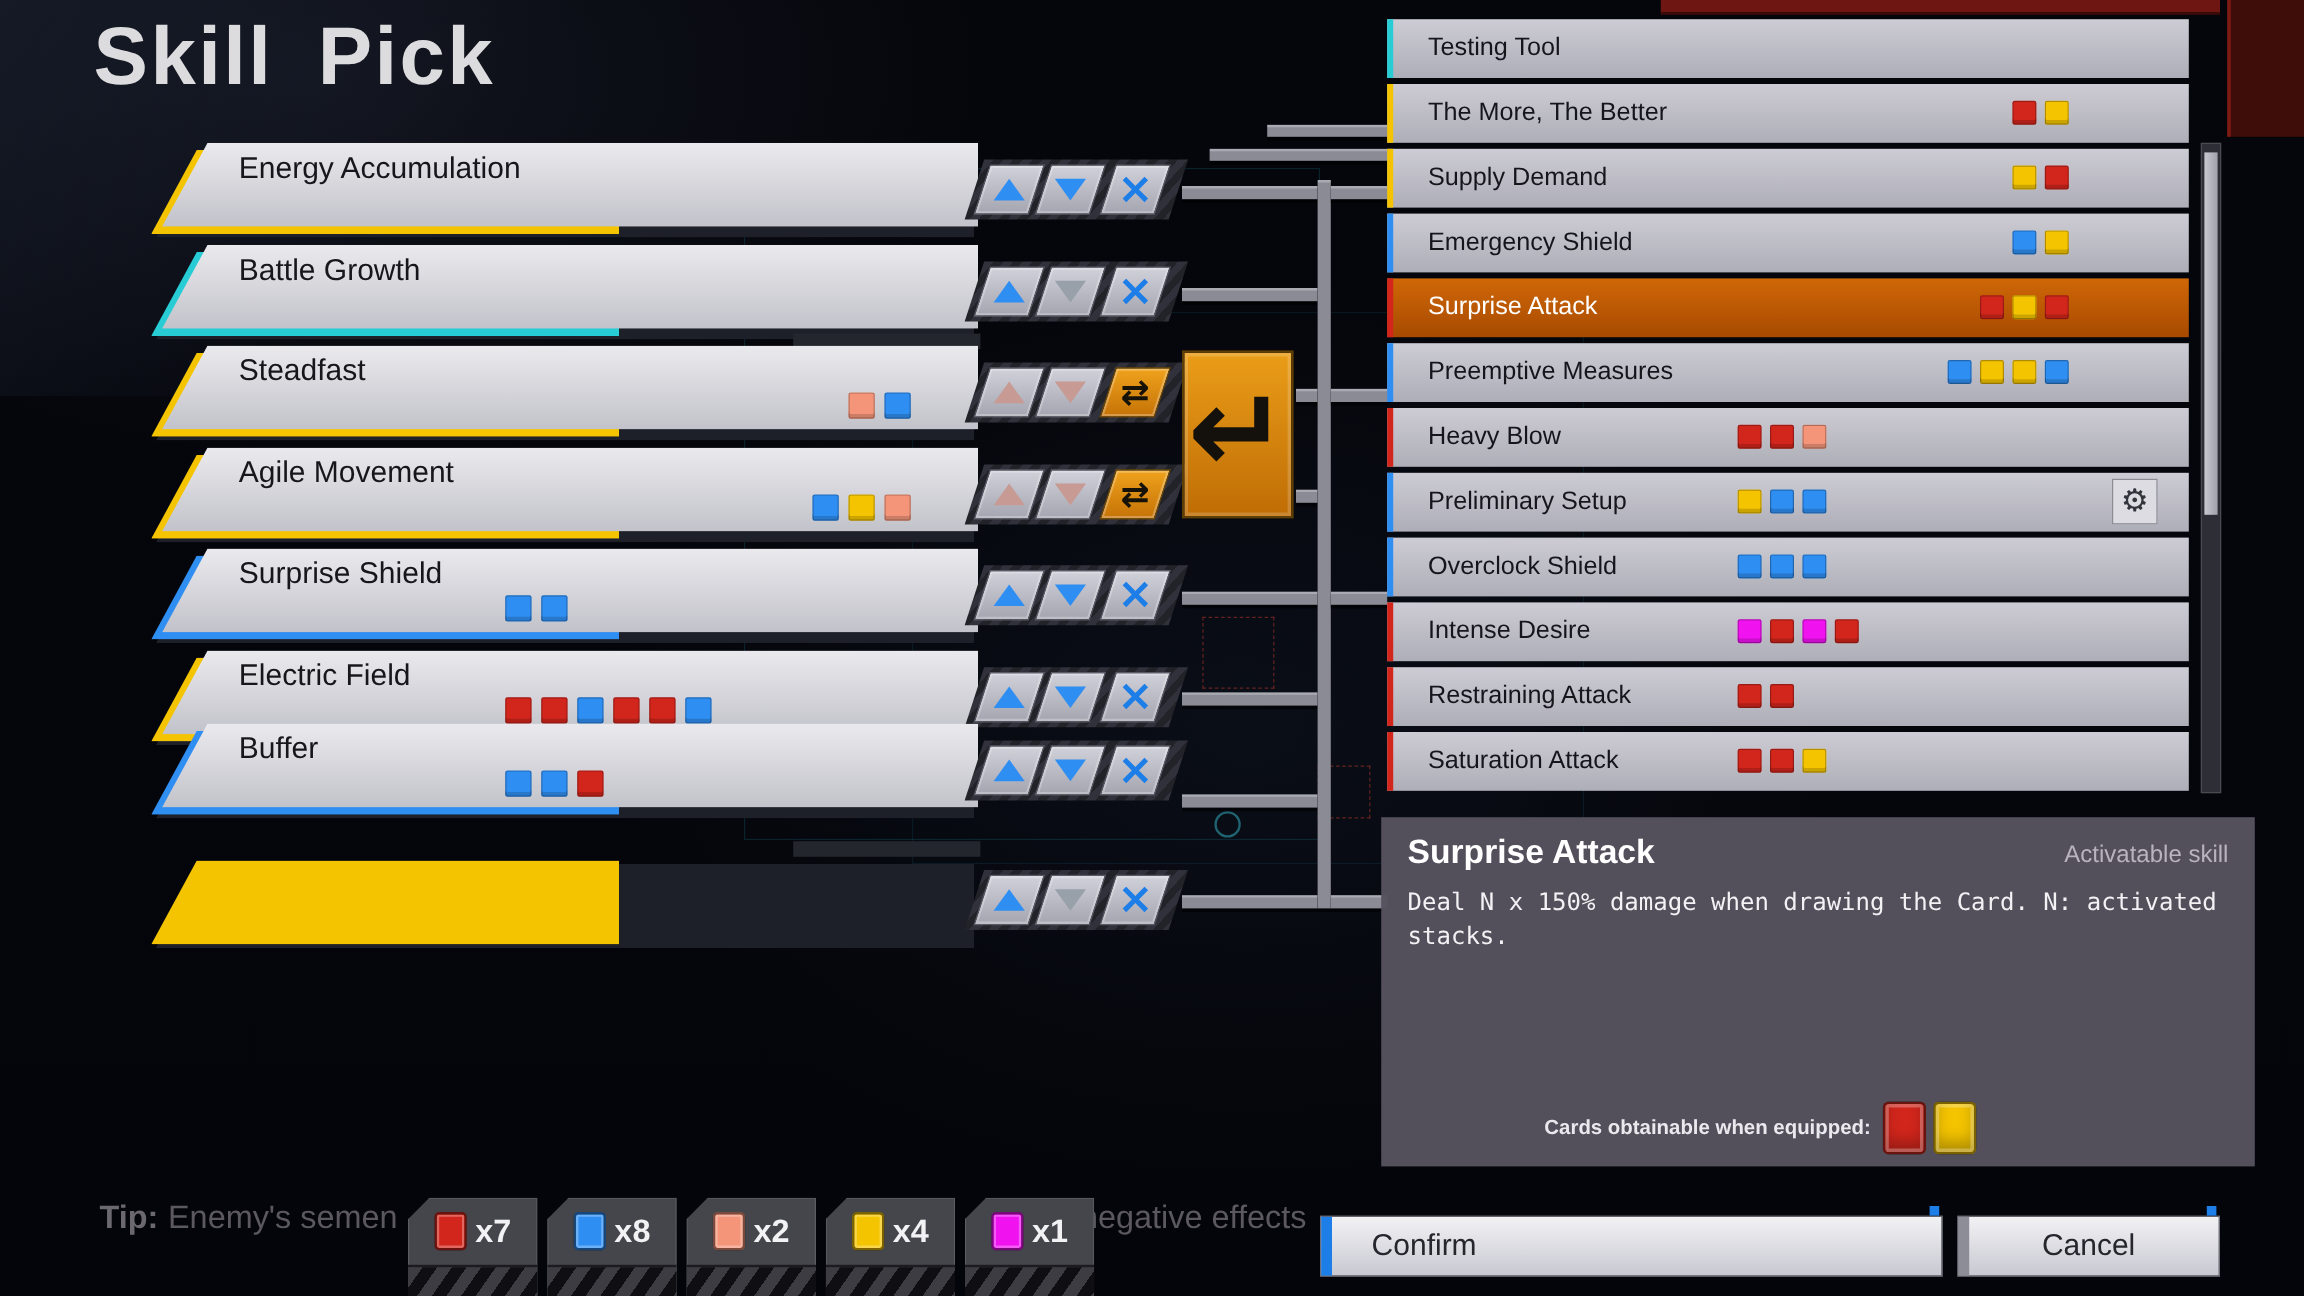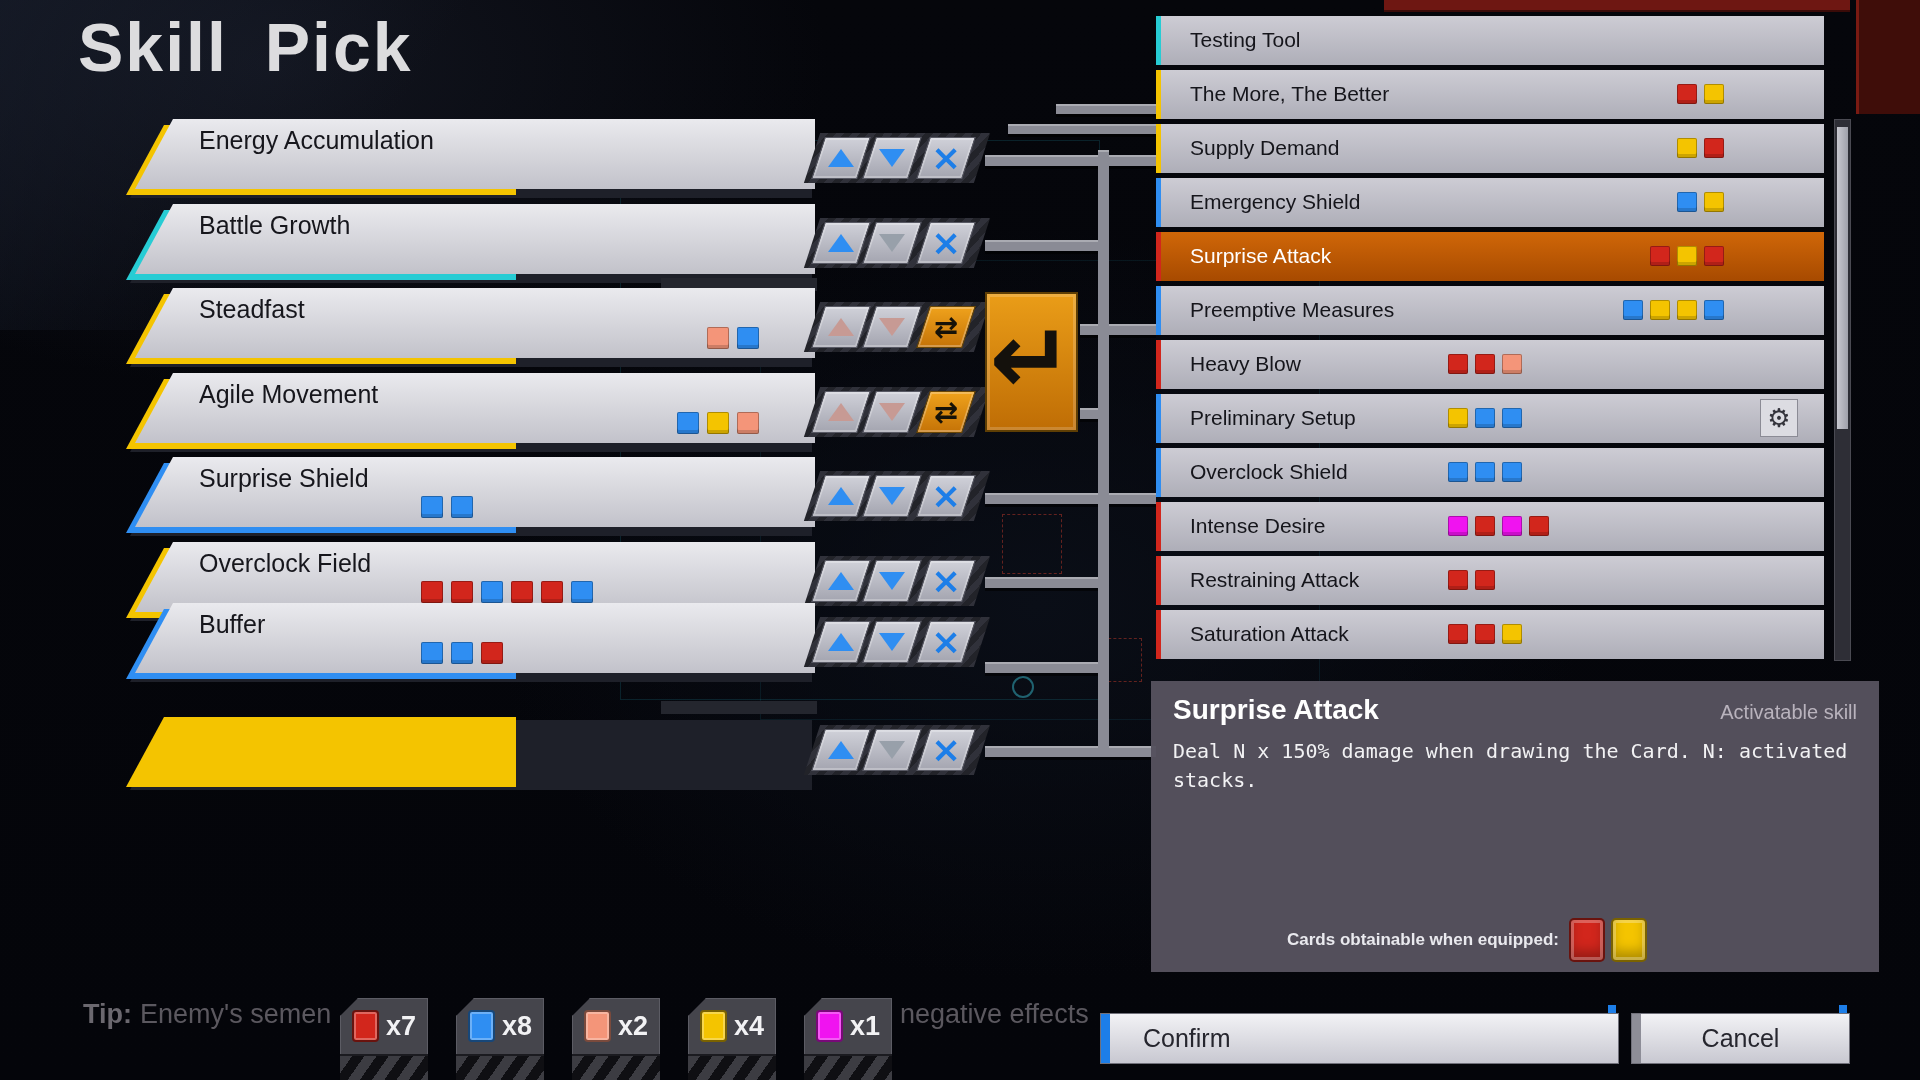--- a/index.html
+++ b/index.html
@@ -79,21 +79,21 @@
   #detail-cards-label { font-size:17px; font-weight:700; color:#e9e9ee; }
   #detail-card-icons { display:flex; gap:6px; }
   .card { display:block; width:36px; height:44px; border-radius:5px; border:2px solid rgba(0,0,0,.5);
     box-shadow:inset 0 0 0 3px rgba(255,255,255,.28), inset 0 -9px 12px rgba(0,0,0,.28); }
   
   #tip { position:absolute; top:999px; left:0; width:100%; height:40px; color:#5b585f; font-size:27px; z-index:1; }
   #tip-prefix { position:absolute; left:83px; font-weight:700; color:#6b686f; }
   #tip-left { position:absolute; left:140px; }
   #tip-right { position:absolute; left:900px; }
   #chips { position:absolute; left:0; top:0; width:1920px; height:1080px; z-index:3; pointer-events:none; }
-  .chip { position:absolute; top:998px; width:88px; height:82px; background:#45454c;
+  .chip { position:absolute; top:998px; width:108px; height:82px; background:#45454c;
     clip-path:polygon(18px 0,100% 0,100% 100%,0 100%,0 18px); box-shadow:inset 0 0 0 1px #5c5c64;text-align:right; }
   .chip-inner { position:absolute; left:0; top:0; right:0; height:56px; display:flex; align-items:center; justify-content:center; gap:7px; }
   .card-mini { display:block; width:27px; height:32px; border-radius:4px; border:2px solid rgba(0,0,0,.5);
     box-shadow:inset 0 0 0 2px rgba(255,255,255,.3); }
   .chip-count { font-size:27px; font-weight:700; color:#f2f2f4; }
   .chip-hazard { position:absolute; left:0; right:0; bottom:0; height:26px; border-top:2px solid #1b1b20;
     background:repeating-linear-gradient(125deg,#3c3c42 0 10px,#0f0f13 10px 20px); }
   
   .btn { position:absolute; top:1013px; height:51px; background:linear-gradient(180deg,#f2f2f5,#c8c8d1);
     border:1px solid #70707a; display:flex; align-items:center; cursor:pointer; z-index:5; font-family:inherit; }
@@ -237,21 +237,21 @@
         </div>
     <div class="tile t-x">
           <span class="tile-glyph">×</span>
         </div>
   </div>
       <div class="eq-row" style="top: 542px;">
     <div class="eq-underplate"></div>
 
     <div class="eq-accent" style="background: rgb(244, 196, 0);"></div>
     <div class="eq-banner">
-      <div class="eq-name">Overclock Field</div>
+      <div class="eq-name">Electric Field</div>
       <div class="eq-squares left">
             <span class="sq" style="background: rgb(210, 38, 28);"></span>
             <span class="sq" style="background: rgb(210, 38, 28);"></span>
             <span class="sq" style="background: rgb(47, 142, 242);"></span>
             <span class="sq" style="background: rgb(210, 38, 28);"></span>
             <span class="sq" style="background: rgb(210, 38, 28);"></span>
             <span class="sq" style="background: rgb(47, 142, 242);"></span>
           </div>
     </div>
     <div class="tile-plate"></div>

